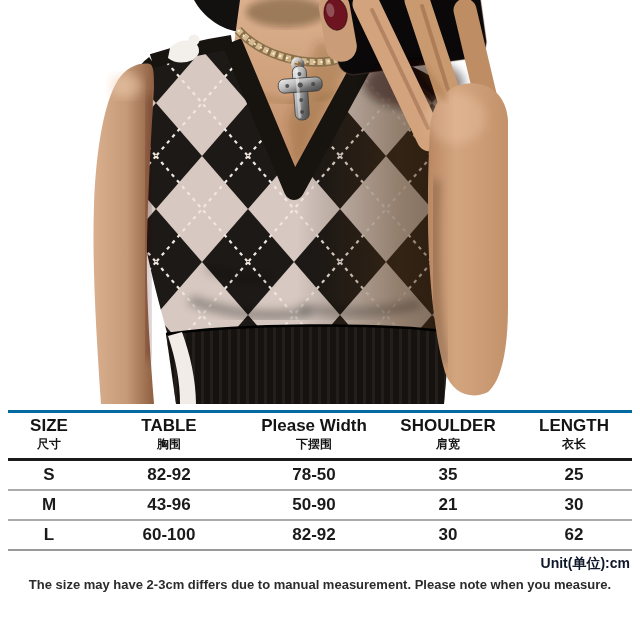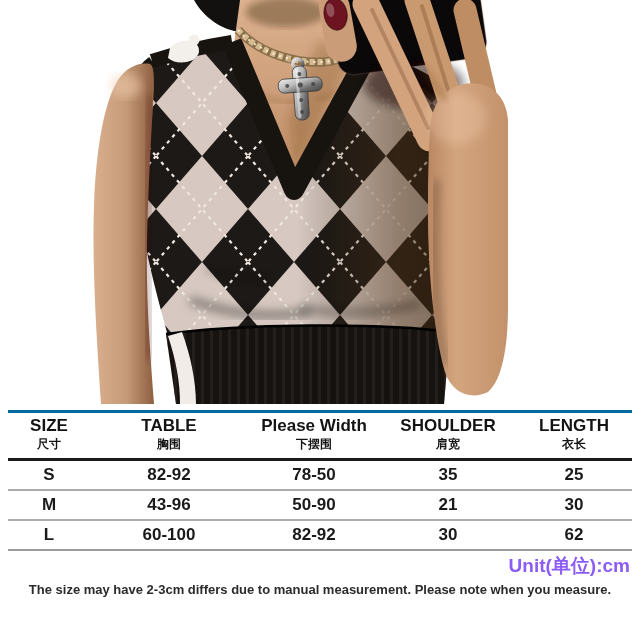--- a/index.html
+++ b/index.html
@@ -23,21 +23,21 @@
     border-bottom:3px solid #1a1a1a;padding:2px 0 4px 0;vertical-align:middle;
   }
   table.size-tbl th .en{font-size:17px;font-weight:700;color:#141414;line-height:1.25;}
   table.size-tbl th .cn{font-size:12px;font-weight:700;color:#141414;line-height:1.45;}
   table.size-tbl td{
     height:26px;text-align:center;font-size:17px;font-weight:700;color:#1a1a1a;
     border-bottom:2px solid #ababab;
   }
   table.size-tbl tr.last td{border-bottom:2px solid #9a9a9a;}
   .unit-line{
-    text-align:right;font-size:19px;font-weight:700;color:#8b5cf6;
+    text-align:right;font-size:14px;font-weight:700;color:#0f172a;
     margin:4px 2px 0 0;line-height:1.15;
   }
   .note-line{
     text-align:center;font-size:13px;font-weight:700;color:#2b2b2b;
     margin-top:6px;line-height:1.2;
   }
 </style>
 </head>
 <body>
 

